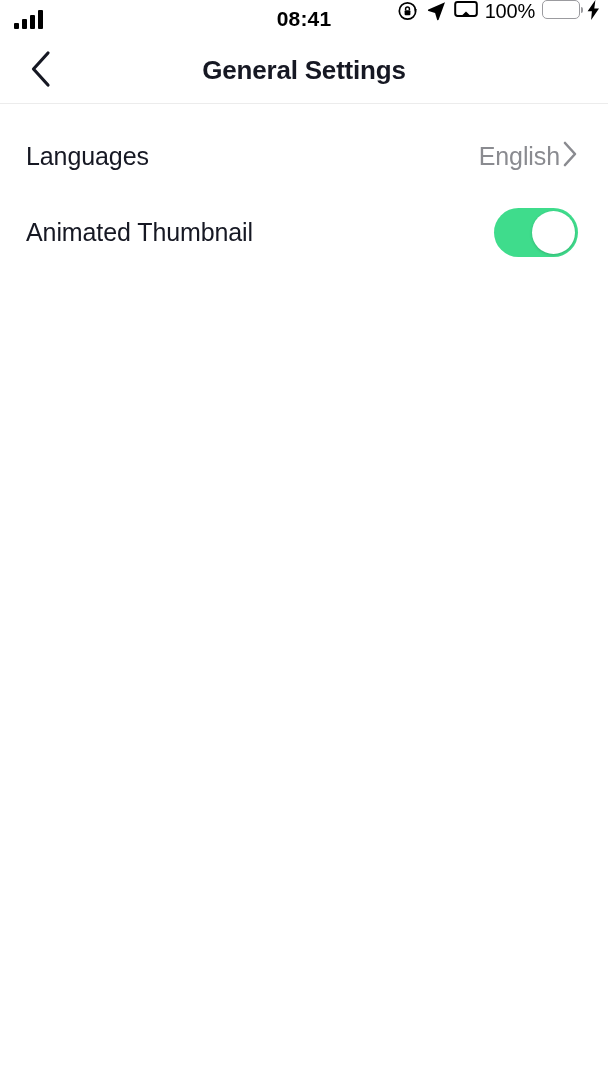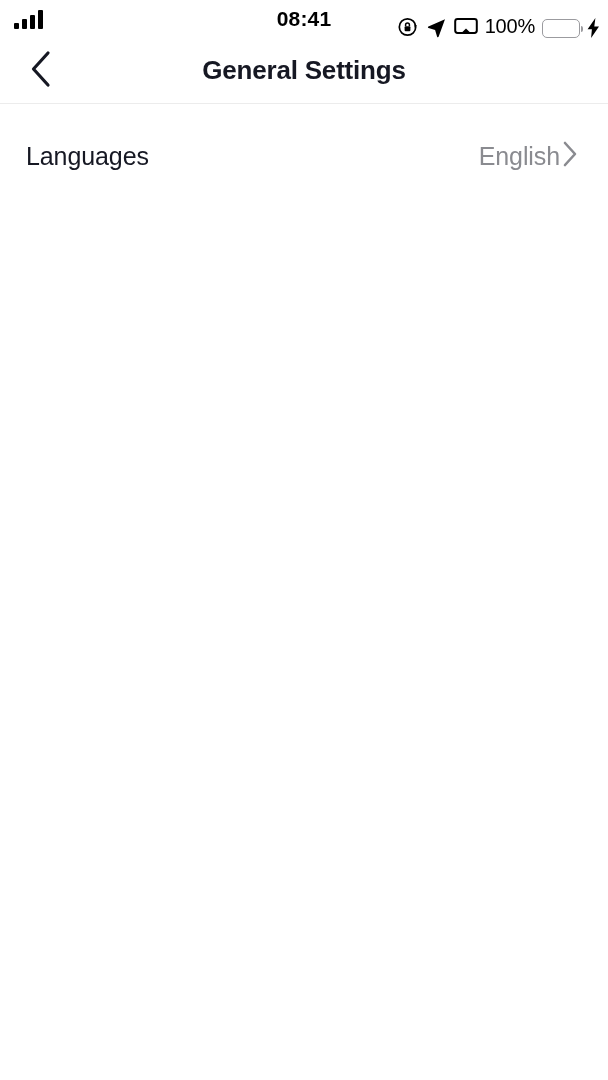--- a/index.html
+++ b/index.html
@@ -71,21 +71,21 @@
     color: #000000;
     letter-spacing: 0.2px;
   }
 
   .status-right {
     position: absolute;
     right: 8px;
     top: 0;
     height: 38px;
     display: flex;
-    align-items: flex-end;
+    align-items: flex-start;
     gap: 7px;
   }
   .status-right svg { display: block; }
   .battery-pct {
     font-size: 20px;
     font-weight: normal;
     color: #000000;
     letter-spacing: -0.2px;
   }
   .battery {
@@ -276,18 +276,24 @@
       <span class="row-right">
         <span class="row-value">English</span>
         <span>
           <svg width="16" height="28" viewBox="0 0 16 28">
             <path d="M3 3l10 11L3 25" fill="none" stroke="#8a8b90" stroke-width="2.6" stroke-linecap="round" stroke-linejoin="round"></path>
           </svg>
         </span>
       </span>
     </div>
 
+    <div class="row">
+      <span class="row-label">Animated Thumbnail</span>
+      <span class="toggle" style="background: rgb(63, 220, 140);">
+        <span class="knob"></span>
+      </span>
+    </div>
 
   </div>
 
   <div class="spacer"></div>
 
 </div>
 
 </body></html>

